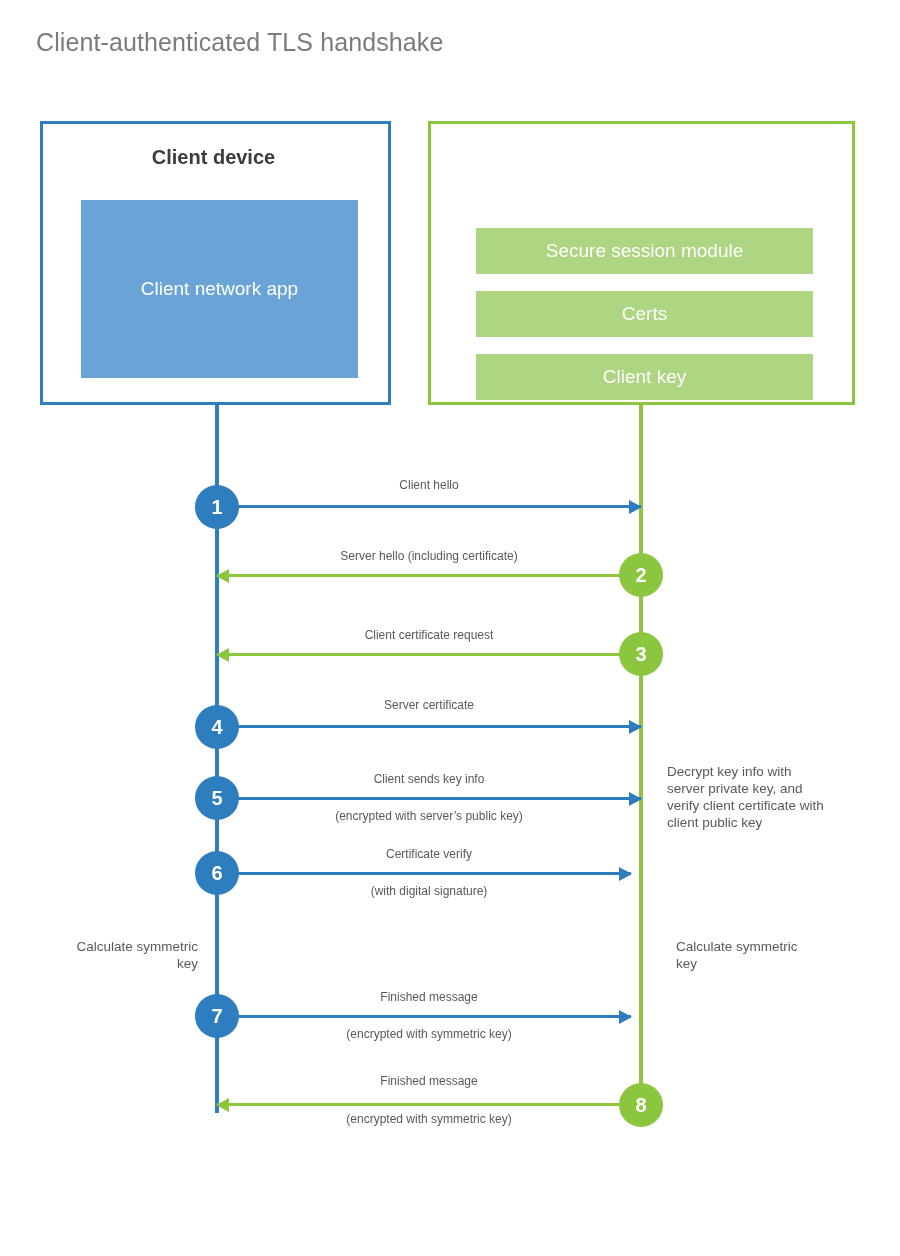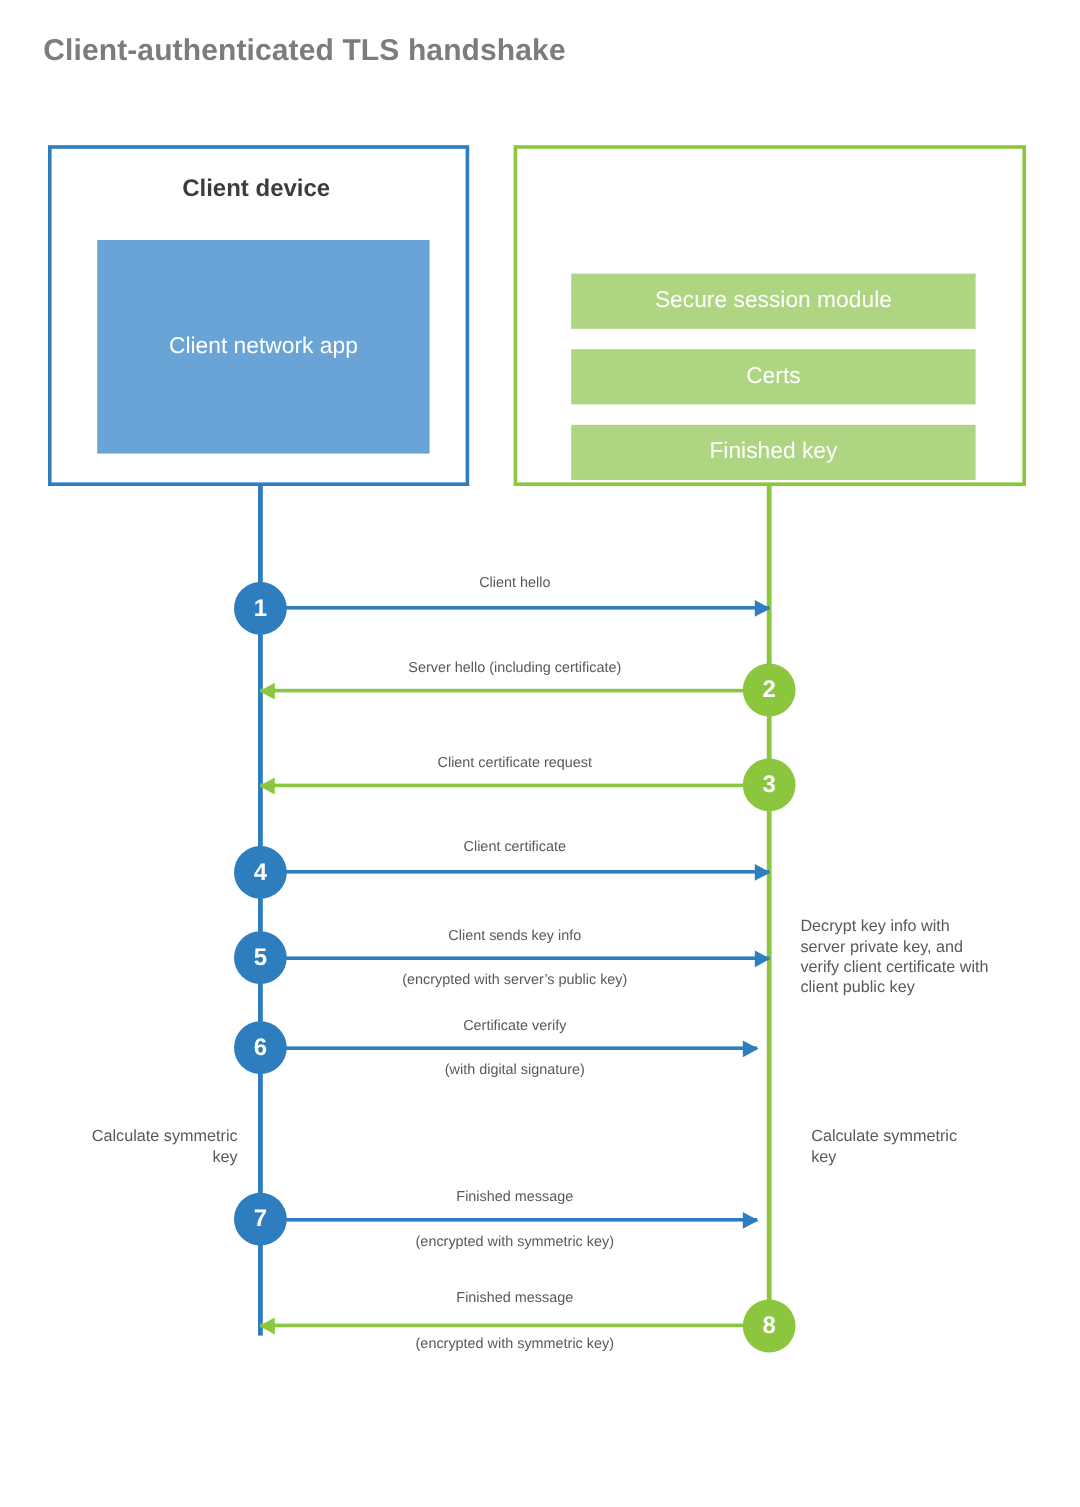--- a/index.html
+++ b/index.html
@@ -11,21 +11,21 @@
     position:relative;
     overflow:hidden;
   }
   #stage{position:absolute;left:0;top:0;width:900px;height:1256px;}
 
   
   .title{
     position:absolute;
     left:36px; top:28px;
     font-size:25px;
-    font-weight:700;
+    font-weight:400;
     color:#7b7c7e;
     letter-spacing:.1px;
     white-space:nowrap;
   }
 
   
   .party-box{
     position:absolute;
     background:#ffffff;
     box-sizing:border-box;
@@ -151,21 +151,21 @@
   <div class="title">Client-authenticated TLS handshake</div>
 
   <div class="party-box client">
     <div class="party-title">Client device</div>
     <div class="app-rect" style="white-space: normal;">Client network app</div>
   </div>
 
   <div class="party-box server">
     <div class="bar b0">Secure session module</div>
     <div class="bar b1">Certs</div>
-    <div class="bar b2">Finished key</div>
+    <div class="bar b2">Client key</div>
   </div>
 
   <div class="lifeline client"></div>
   <div class="lifeline server"></div>
 
   <div class="msg-label" style="left:217px;top:478px;width:424px;">Client hello</div>
   <div class="arrow to-right" style="left:227px;top:505px;width:414px;">
       <span class="head"></span>
     </div>
   <div class="step-circle blue" style="left:195px;top:485px;">1</div>
@@ -175,21 +175,21 @@
       <span class="head"></span>
     </div>
   <div class="step-circle green" style="left:619px;top:553px;">2</div>
 
   <div class="msg-label" style="left:217px;top:628px;width:424px;">Client certificate request</div>
   <div class="arrow green to-left" style="left:217px;top:653px;width:424px;">
       <span class="head"></span>
     </div>
   <div class="step-circle green" style="left:619px;top:632px;">3</div>
 
-  <div class="msg-label" style="left:217px;top:698px;width:424px;">Client certificate</div>
+  <div class="msg-label" style="left:217px;top:698px;width:424px;">Server certificate</div>
   <div class="arrow to-right" style="left:227px;top:725px;width:414px;">
       <span class="head"></span>
     </div>
   <div class="step-circle blue" style="left:195px;top:705px;">4</div>
 
   <div class="msg-label" style="left:217px;top:772px;width:424px;">Client sends key info</div>
   <div class="arrow to-right" style="left:227px;top:797px;width:414px;">
       <span class="head"></span>
     </div>
   <div class="msg-sub" style="left:217px;top:809px;width:424px;">(encrypted with server’s public key)</div>

